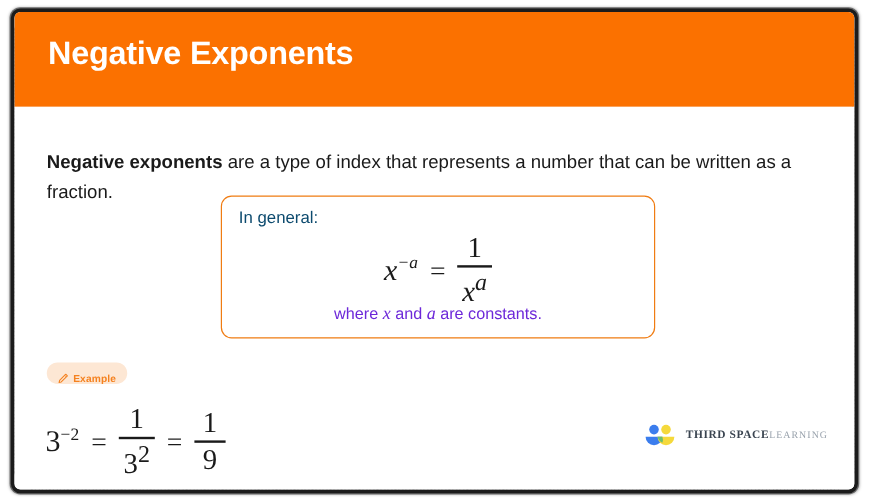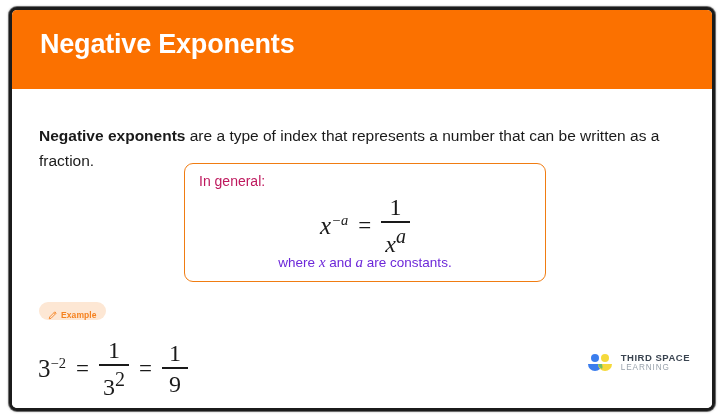--- a/index.html
+++ b/index.html
@@ -100,21 +100,21 @@
     box-sizing: border-box;
     border: 1.6px solid #F07C12;
     border-radius: 9px;
     background: #ffffff;
   }
   #general-label {
     position: absolute;
     left: 14px;
     top: 9px;
     font-size: 14px;
-    color: #be185d;
+    color: #0c4a6e;
   }
 
   .math {
     font-family: "Liberation Serif", "DejaVu Serif", serif;
     color: #1a1a1a;
   }
   .mi { font-style: italic; }
 
   #general-formula {
     position: absolute;
@@ -214,23 +214,24 @@
     position: absolute;
     right: 22px;
     top: 263px;
     display: flex;
     align-items: center;
     gap: 7px;
   }
   #logo-mark { display: block; }
   #logo-text {
     display: flex;
-    flex-direction: column;
-    align-items: flex-start;
+    flex-direction: row;
+    align-items: flex-end;
     line-height: 1.08;
+    font-family: Liberation Serif, serif;
   }
   #logo-line1 {
     font-size: 9.5px;
     font-weight: bold;
     color: #3a4450;
     letter-spacing: 0.5px;
   }
   #logo-line2 {
     font-size: 8.2px;
     color: #9aa3ad;

